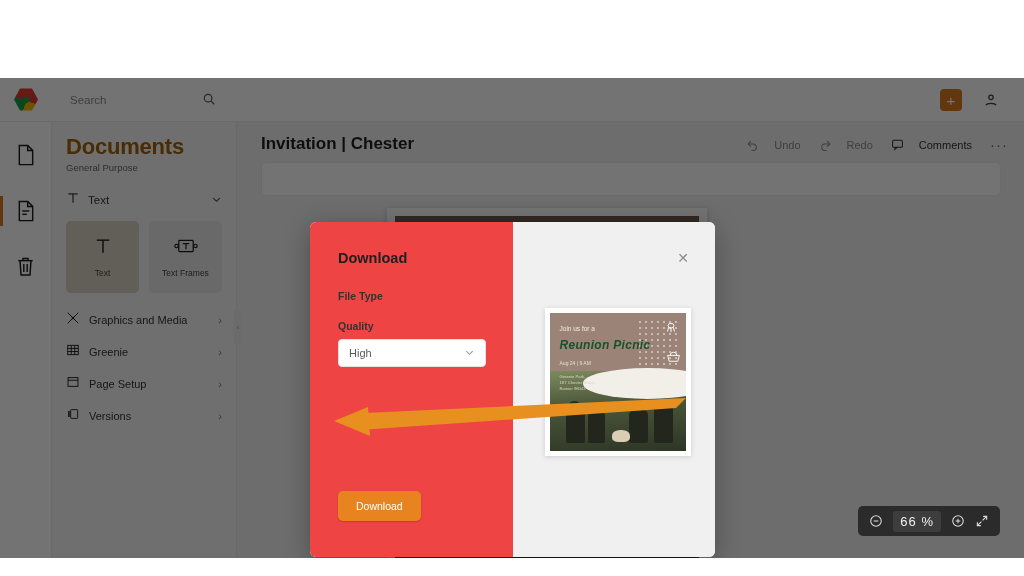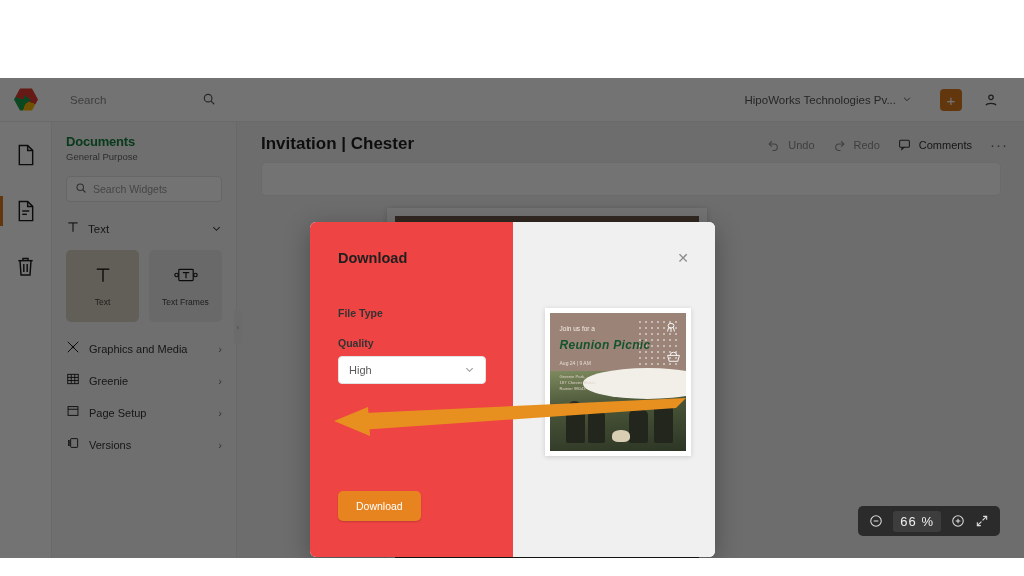--- a/index.html
+++ b/index.html
@@ -69,21 +69,21 @@
   .rail-item { position: relative; width: 52px; height: 34px; display: flex; align-items: center; justify-content: center; }
   .rail-item.active::before {
     content: ""; position: absolute; left: 0; top: 2px; width: 3px; height: 30px; background: #d97a21;
   }
 
   
   #sidebar {
     position: absolute; left: 52px; top: 44px; width: 185px; height: 436px;
     background: #f7f7f7; border-right: 1px solid #e7e7e7; padding: 12px 14px;
   }
-  #panel-title { font-size: 13px; font-weight: bold; color: #15803d; letter-spacing: -0.2px; }
+  #panel-title { font-size: 22px; font-weight: bold; color: #a16207; letter-spacing: -0.2px; }
   #panel-subtitle { font-size: 9.5px; color: #666; margin-top: 2px; }
   #widget-search {
     margin-top: 14px; height: 26px; background: #fff; border: 1px solid #e2e2e2; border-radius: 4px;
     display: flex; align-items: center; gap: 6px; padding: 0 8px;
   }
   #widget-search-placeholder { font-size: 10.5px; color: #9a9a9a; }
 
   .section-head {
     margin-top: 16px; display: flex; align-items: center; gap: 8px; height: 22px;
   }
@@ -114,21 +114,21 @@
   #canvas-area {
     position: absolute; left: 237px; top: 44px; width: 787px; height: 436px;
     background: #f2f2f2;
   }
   #doc-title {
     position: absolute; left: 24px; top: 12px; font-size: 17px; font-weight: bold; color: #1f1f1f;
   }
   #doc-toolbar {
     position: absolute; right: 16px; top: 14px; display: flex; align-items: center; gap: 18px;
   }
-  .tool-btn { display: flex; align-items: center; gap: 8px; font-size: 11px; color: #8c8c8c; }
+  .tool-btn { display: flex; align-items: center; gap: 15px; font-size: 11px; color: #8c8c8c; }
   .tool-btn.enabled { color: #333; }
   #toolbar-more { font-size: 15px; color: #666; letter-spacing: 1px; }
 
   #format-bar {
     position: absolute; left: 24px; top: 40px; width: 740px; height: 34px;
     background: #fff; border: 1px solid #ebebeb; border-radius: 5px;
   }
 
   
   #page {
@@ -236,28 +236,20 @@
         <div class="logo"></div>
       </div>
       <div id="global-search">Search</div>
       <span id="global-search-icon">
         <svg width="14" height="14" viewBox="0 0 24 24" fill="none" stroke="#555" stroke-width="2">
           <circle cx="10.5" cy="10.5" r="6.5"></circle>
             <line x1="15.5" y1="15.5" x2="21" y2="21"></line>
         </svg>
       </span>
 
-      <div id="org-switcher">
-        <span>HipoWorks Technologies Pv...</span>
-        <span>
-          <svg width="10" height="10" viewBox="0 0 24 24" fill="none" stroke="#555" stroke-width="2.4">
-              <polyline points="5,9 12,16 19,9"></polyline>
-            </svg>
-        </span>
-      </div>
       <div id="plus-button">
         <span>+</span>
       </div>
       <div id="avatar-button">
         <svg width="16" height="16" viewBox="0 0 24 24" fill="none" stroke="#444" stroke-width="1.9">
           <circle cx="12" cy="8" r="3.3"></circle>
             <path d="M4.5 20c1.6-4 13.4-4 15 0"></path>
         </svg>
       </div>
     </div>
@@ -285,29 +277,20 @@
           <line x1="10" y1="9.5" x2="10" y2="19"></line>
             <line x1="14" y1="9.5" x2="14" y2="19"></line>
         </svg>
       </div>
     </div>
 
     <div id="sidebar">
       <div id="panel-title">Documents</div>
       <div id="panel-subtitle">General Purpose</div>
 
-      <div id="widget-search">
-        <span>
-          <svg width="12" height="12" viewBox="0 0 24 24" fill="none" stroke="#6b6b6b" stroke-width="2.2">
-            <circle cx="10.5" cy="10.5" r="6.5"></circle>
-              <line x1="15.5" y1="15.5" x2="21" y2="21"></line>
-          </svg>
-        </span>
-        <span id="widget-search-placeholder">Search Widgets</span>
-      </div>
 
       <div class="section-head">
         <span>
           <svg width="14" height="14" viewBox="0 0 24 24" fill="none" stroke="#1c1c1c" stroke-width="1.8">
             <line x1="4" y1="5" x2="20" y2="5"></line>
               <line x1="12" y1="5" x2="12" y2="20"></line>
           </svg>
         </span>
         <span class="label">Text</span>
         <span>
@@ -467,21 +450,21 @@
         </span>
       </div>
     </div>
 
     <div id="dim"></div>
 
     <div id="modal">
       <div id="modal-left">
         <div id="modal-title">Download</div>
 
-        <div class="field-group" style="margin-top:41px;">
+        <div class="field-group" style="margin-top:24px;">
           <div class="field-label">File Type</div>
         </div>
 
         <div class="field-group" style="margin-top:18px;">
           <div class="field-label">Quality</div>
           <div class="select-box">
             <span class="val">High</span>
             <span class="cv">
               <svg width="11" height="11" viewBox="0 0 24 24" fill="none" stroke="#9a9a9a" stroke-width="2.4">
                   <polyline points="5,9 12,16 19,9"></polyline>

